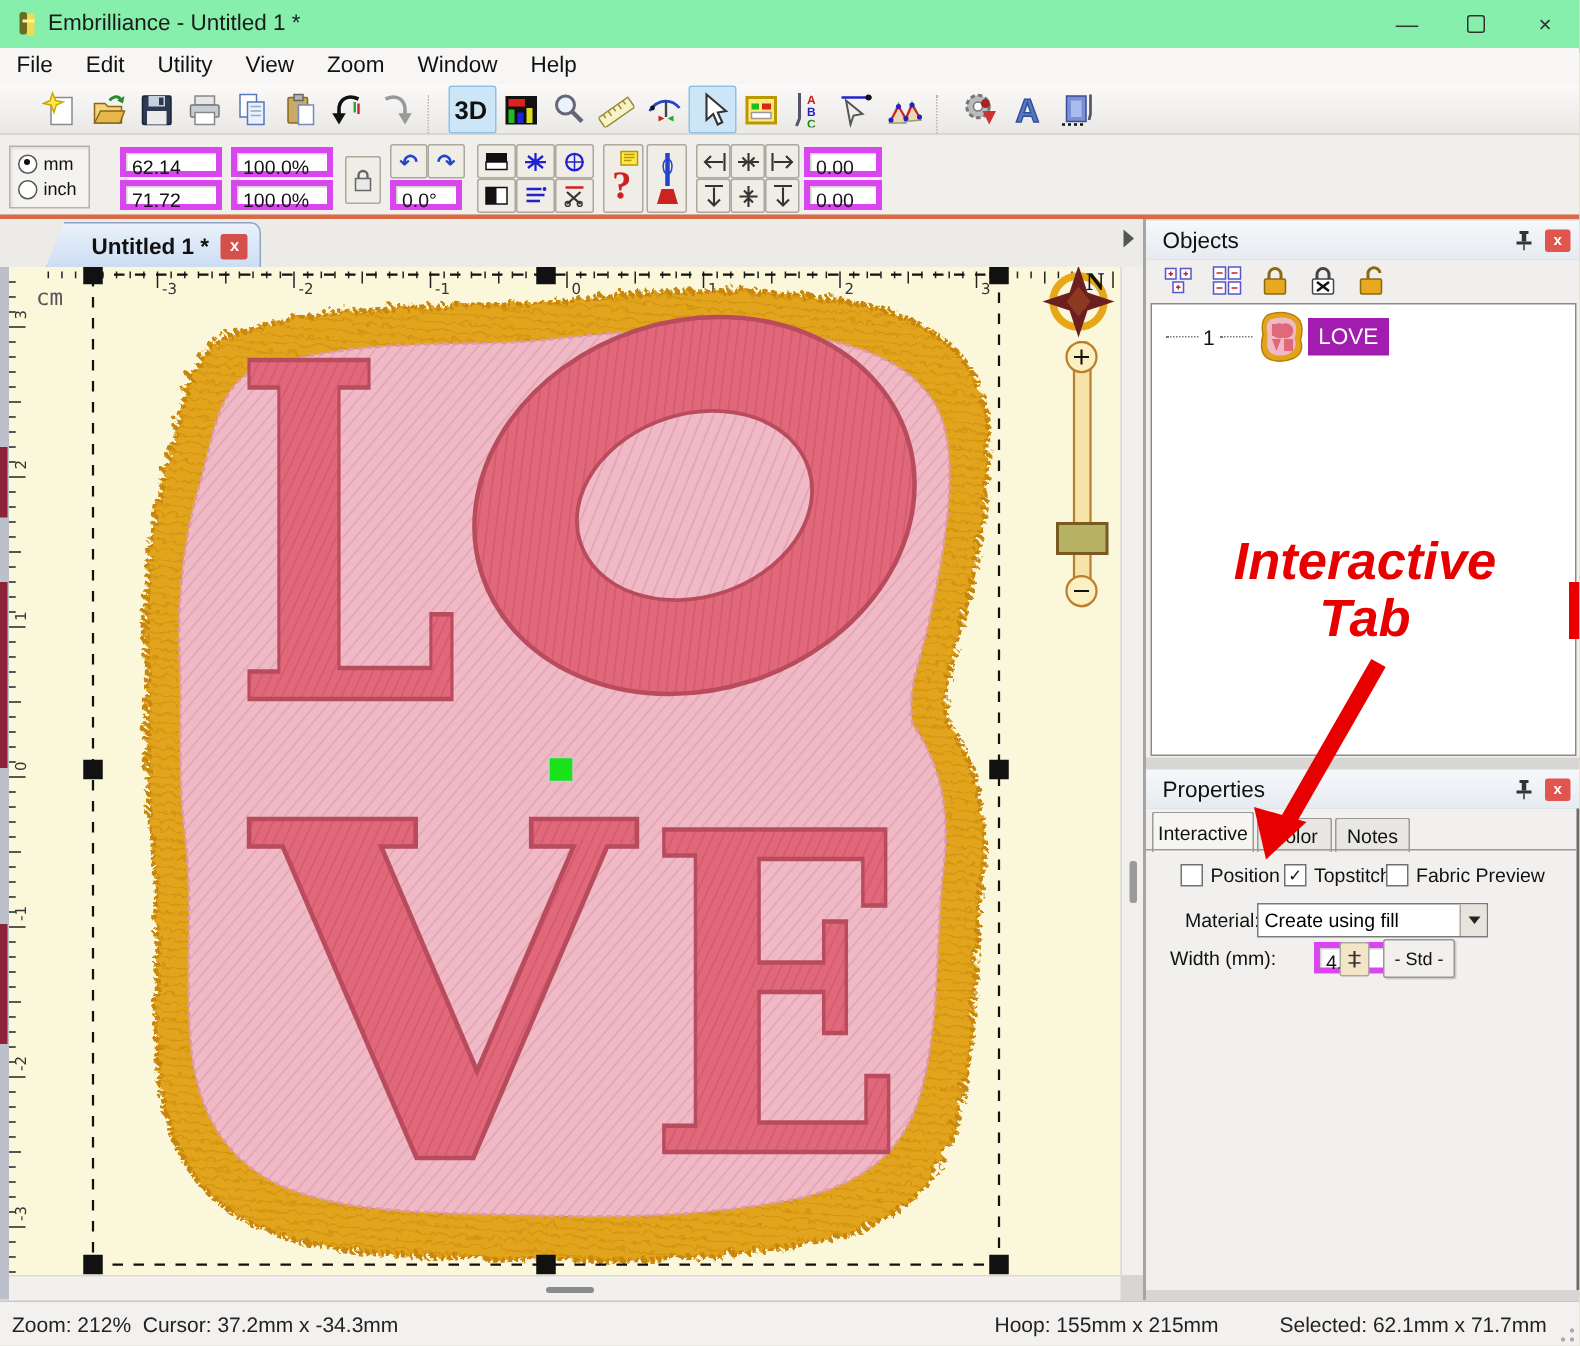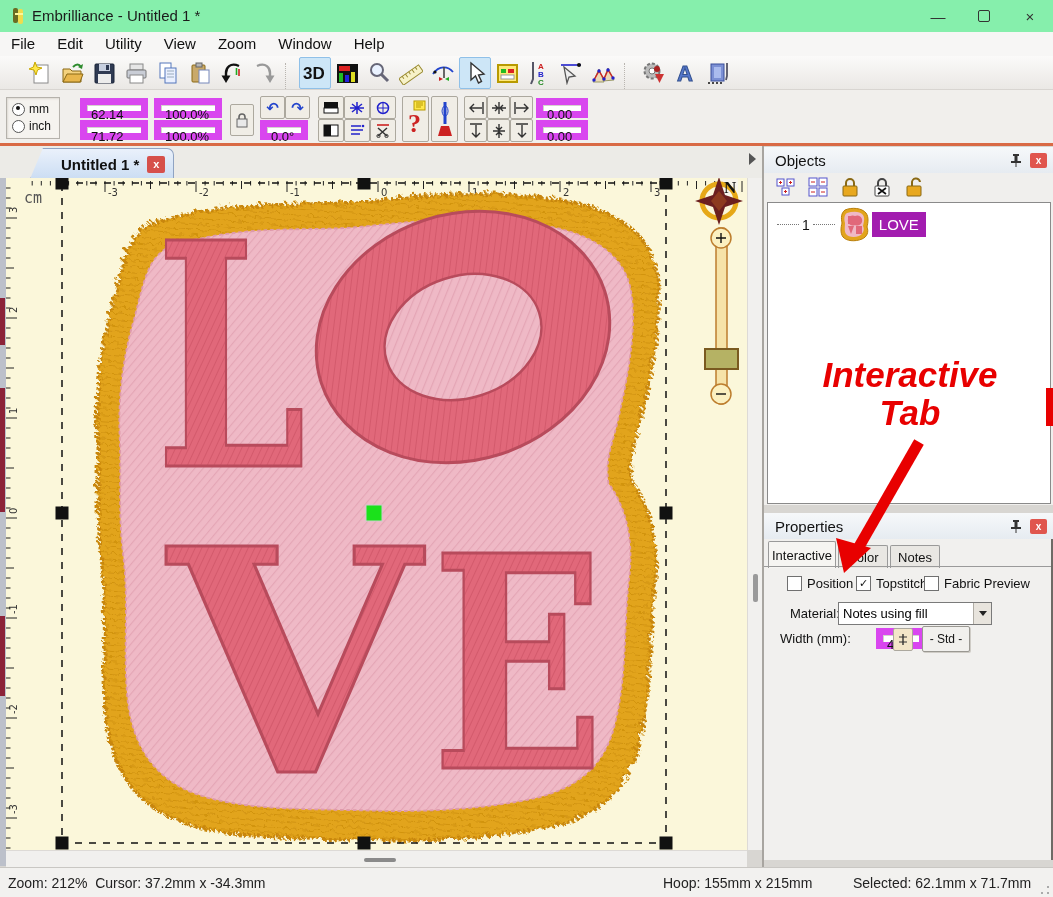--- a/index.html
+++ b/index.html
@@ -12,21 +12,21 @@
   #title-text{left:32px;top:7px;font-size:15px;color:#1b1b1b;}
   .capbtn{top:0;width:46px;height:32px;display:flex;align-items:center;justify-content:center;color:#333;font-size:15px;}
   #menubar{left:0;top:32px;width:1053px;height:24px;background:#F7F6F5;display:flex;align-items:flex-start;}
   .menu-item{padding:3px 11px;font-size:15px;color:#111;}
   
   #toolbar1{left:0;top:56px;width:1053px;height:34px;background:linear-gradient(#FBFAF9,#EAE8E5);border-bottom:1px solid #D8D5D1;display:flex;align-items:flex-end;padding-left:24px;box-sizing:border-box;}
   .tbtn{width:30px;height:30px;display:flex;align-items:center;justify-content:center;border:1px solid transparent;border-radius:2px;flex:0 0 auto;}
   .tbtn.active{background:#CDE6F7;border-color:#8FC0E8;}
   .tsep{width:9px;height:26px;border-left:1px dotted #B9B5B0;margin:0 4px 0 5px;flex:0 0 auto;}
   #toolbar2{left:0;top:90px;width:1053px;height:53px;background:#F1EFEC;border-bottom:1px solid #D8D5D1;}
-  .fld{position:absolute;background:#fff;border:7px solid #d946ef;box-shadow:inset 1px 1px 0 #D5D2CE;font-size:13px;color:#111;padding:2px 4px;box-sizing:border-box;}
+  .fld{position:absolute;background:#fff;border:4px solid #d946ef;box-shadow:inset 1px 1px 0 #D5D2CE;font-size:13px;color:#111;padding:2px 4px;box-sizing:border-box;}
   .radio-box{left:6px;top:7px;width:52px;height:40px;border:1px solid #B5B2AC;background:#F5F3EF;box-shadow:inset 1px 1px 2px #DDD9D3;}
   .radio{position:absolute;display:flex;align-items:center;font-size:12px;color:#111;justify-content:center;}
   .rdot{width:11px;height:11px;border-radius:50%;border:1px solid #555;background:#fff;margin-right:4px;position:relative;}
   .rdot.sel::after{content:"";position:absolute;left:2.5px;top:2.5px;width:4px;height:4px;border-radius:50%;background:#111;}
   .mini{position:absolute;background:#F0EDE6;border:1px solid #ACA89E;border-radius:2px;display:flex;align-items:center;justify-content:center;}
   
   #orange-line{left:0;top:143px;width:1053px;height:3px;background:#D96A45;}
   #tabbar{left:0;top:146px;width:762px;height:32px;background:#ECEBE7;border-bottom:1px solid #B9B6B1;}
   #doc-tab{left:30px;top:2px;width:142px;height:30px;background:linear-gradient(#EAF1FB,#CBDDF3);border:1px solid #8FA3C2;border-bottom:none;border-radius:7px 7px 0 0;clip-path:polygon(9% 0,100% 0,100% 100%,0 100%);display:flex;align-items:center;}
   #doc-tab span{font-size:15px;font-weight:bold;color:#111;margin-left:30px;}
@@ -707,21 +707,21 @@
   <div class="cbrow" style="left:92px;top:37px">
       <span class="cb">✓</span>
       <span>Topstitch</span>
     </div>
   <div class="cbrow" style="left:160px;top:37px">
       <span class="cb"></span>
       <span>Fabric Preview</span>
     </div>
   <div class="plabel" style="left:26px;top:67px">Material:</div>
   <div id="material-combo">
-    <span class="val">Notes using fill</span>
+    <span class="val">Create using fill</span>
     <span id="combo-arrow">
         <span class="tri-down"></span>
       </span>
   </div>
   <div class="plabel" style="left:16px;top:92px">Width (mm):</div>
   <div class="fld" style="left:112px;top:89px;width:50px;height:21px;position:absolute">4.1</div>
   <div class="mini" style="left:129px;top:89px;width:18px;height:21px;background:#F3E6C8">
     <svg width="10" height="13">
         <line x1="5" y1="1" x2="5" y2="12" stroke="#333" stroke-width="1.4"></line>
         <line x1="1" y1="4" x2="9" y2="4" stroke="#333"></line>

